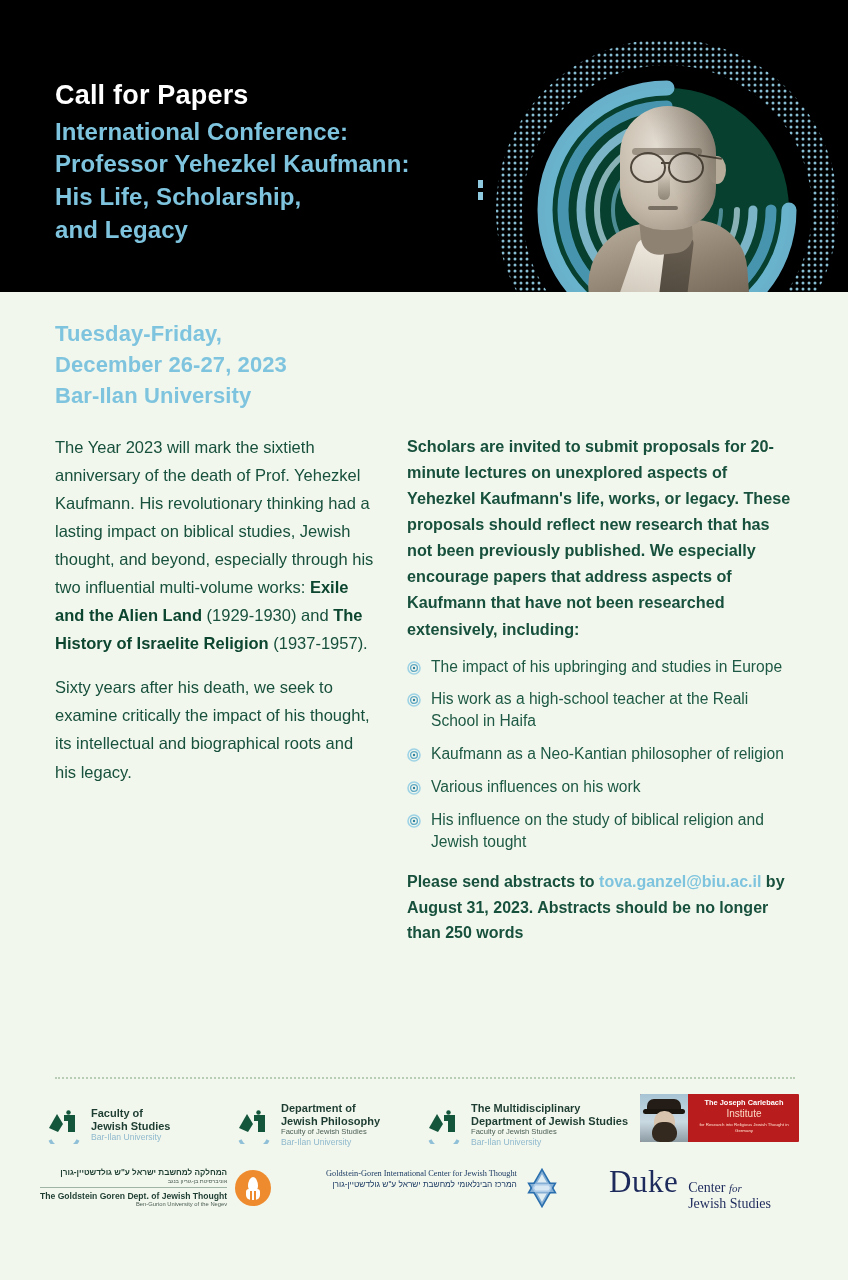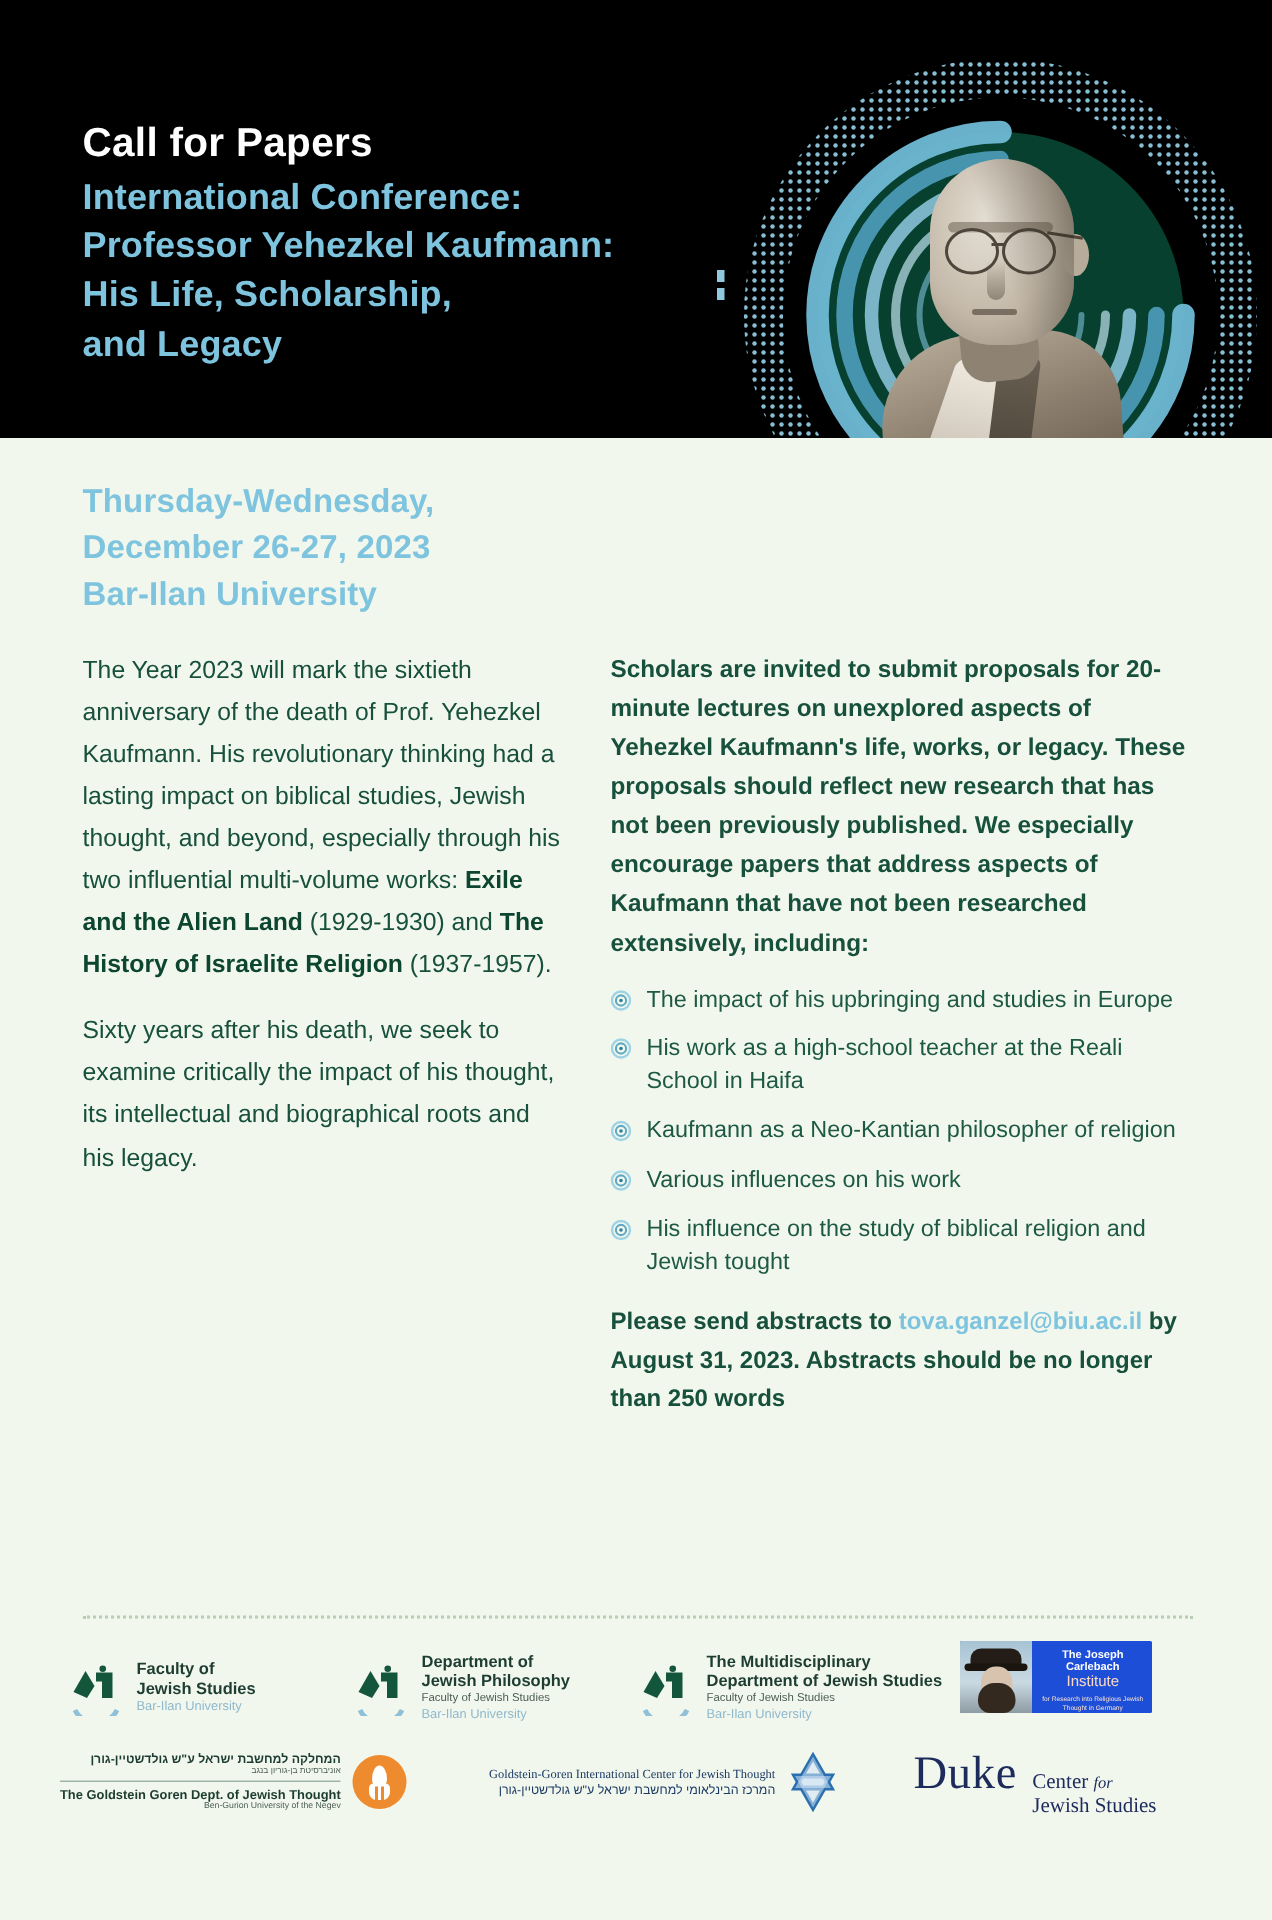--- a/index.html
+++ b/index.html
@@ -164,21 +164,21 @@
   }
   .logo{display:flex;align-items:center;}
   .biu-mark{width:38px;height:38px;position:relative;flex:0 0 auto;margin-right:8px;}
   .biu-txt{line-height:1.16;}
   .biu-t1{font-size:11px;font-weight:bold;color:#1e3d32;white-space:nowrap;}
   .biu-t2{font-size:7.6px;color:#4a5d52;white-space:nowrap;margin-top:1px;}
   .biu-t3{font-size:8.6px;color:#8fb9cd;white-space:nowrap;margin-top:1px;}
 
   
   .carlebach{
-    width:128px;height:48px;display:flex;background:#1d4ed8;overflow:hidden;
+    width:159px;height:48px;display:flex;background:#b91c1c;overflow:hidden;
     border-radius:1px;
   }
   .carl-photo{
     width:48px;height:48px;position:relative;flex:0 0 auto;
     background:linear-gradient(180deg,#a7c4d4 0%,#c9d9e2 58%,#8d9ba3 100%);
     overflow:hidden;
   }
   .carl-hat{
     position:absolute;left:7px;top:5px;width:34px;height:13px;background:#241c16;
     border-radius:7px 7px 2px 2px;
@@ -223,21 +223,21 @@
     border-radius:3px 3px 5px 5px;
   }
   .flame-cut1{
     position:absolute;left:15.2px;top:21px;width:2px;height:9px;background:#ee8b2e;
   }
   .flame-cut2{
     position:absolute;left:19px;top:21px;width:2px;height:9px;background:#ee8b2e;
   }
 
   
-  .ggc{display:flex;align-items:center;}
+  .ggc{display:flex;align-items:flex-start;}
   .ggc-txt{text-align:right;line-height:1.35;margin-right:5px;}
   .ggc-en{font-size:8.3px;color:#1b3a63;font-family:"Liberation Serif",serif;white-space:nowrap;}
   .ggc-he{font-size:8.3px;color:#1b3a63;direction:rtl;white-space:nowrap;}
   .star{width:40px;height:40px;position:relative;flex:0 0 auto;}
 
   
   .duke{display:flex;align-items:baseline;justify-content:space-between;}
   .duke-word{
     font-family:"Liberation Serif","DejaVu Serif",serif;font-size:31px;color:#1d2a5c;
     letter-spacing:.5px;
@@ -328,21 +328,21 @@
     <div class="hdr-title-wrap">
       <div class="cfp">Call for Papers</div>
       <div class="conf-line">International Conference:</div>
       <div class="conf-line">Professor Yehezkel Kaufmann:</div>
       <div class="conf-line">His Life, Scholarship,</div>
       <div class="conf-line">and Legacy</div>
     </div>
   </div>
 
   <div class="date-block">
-    <div class="date-line">Thursday-Wednesday,</div>
+    <div class="date-line">Tuesday-Friday,</div>
     <div class="date-line">December 26-27, 2023</div>
     <div class="date-line">Bar-Ilan University</div>
   </div>
 
   <div class="col-left">
     <p class="p-left"><span>The Year 2023 will mark the sixtieth anniversary of the death of Prof. Yehezkel Kaufmann. His revolutionary thinking had a lasting impact on biblical studies, Jewish thought, and beyond, especially through his two influential multi-volume works: </span><b>Exile and the Alien Land</b><span> (1929-1930) and </span><b>The History of Israelite Religion</b><span> (1937-1957).</span></p>
     <p class="p-left">Sixty years after his death, we seek to examine critically the impact of his thought, its intellectual and biographical roots and his legacy.</p>
   </div>
 
   <div class="col-right">

